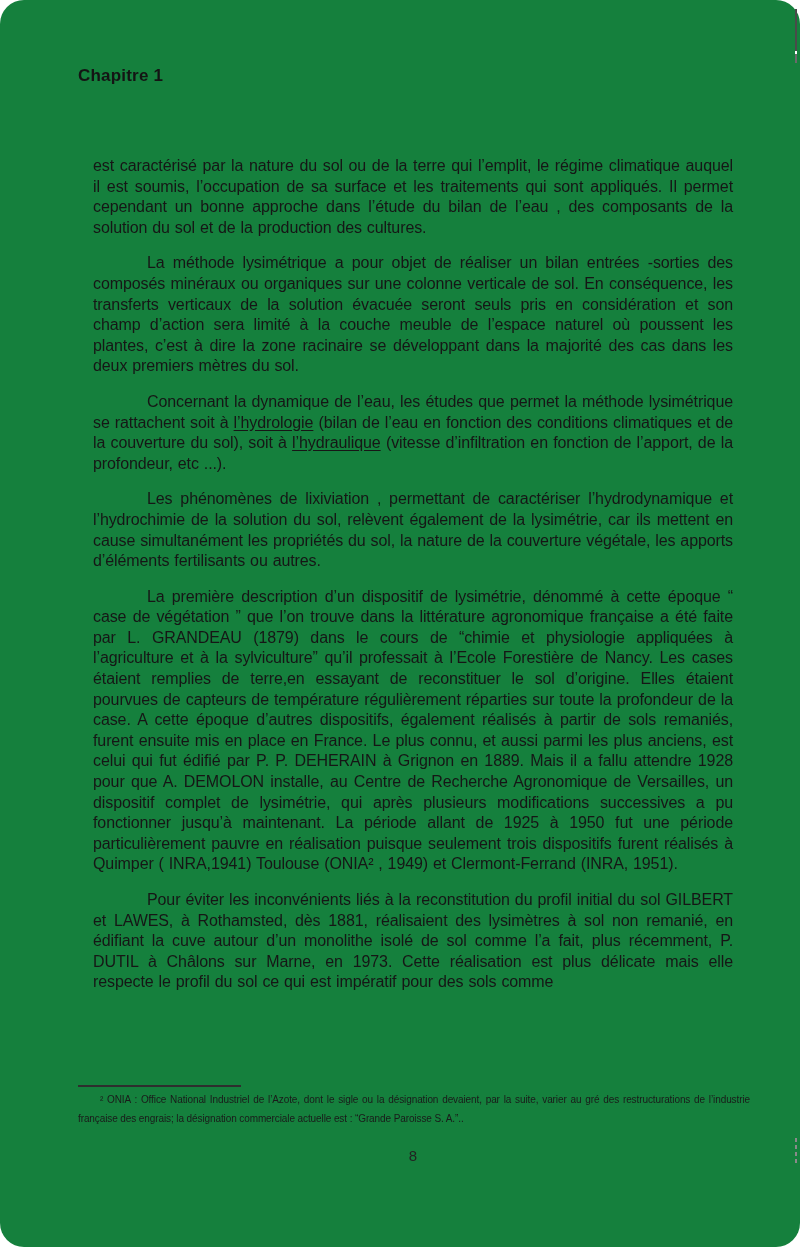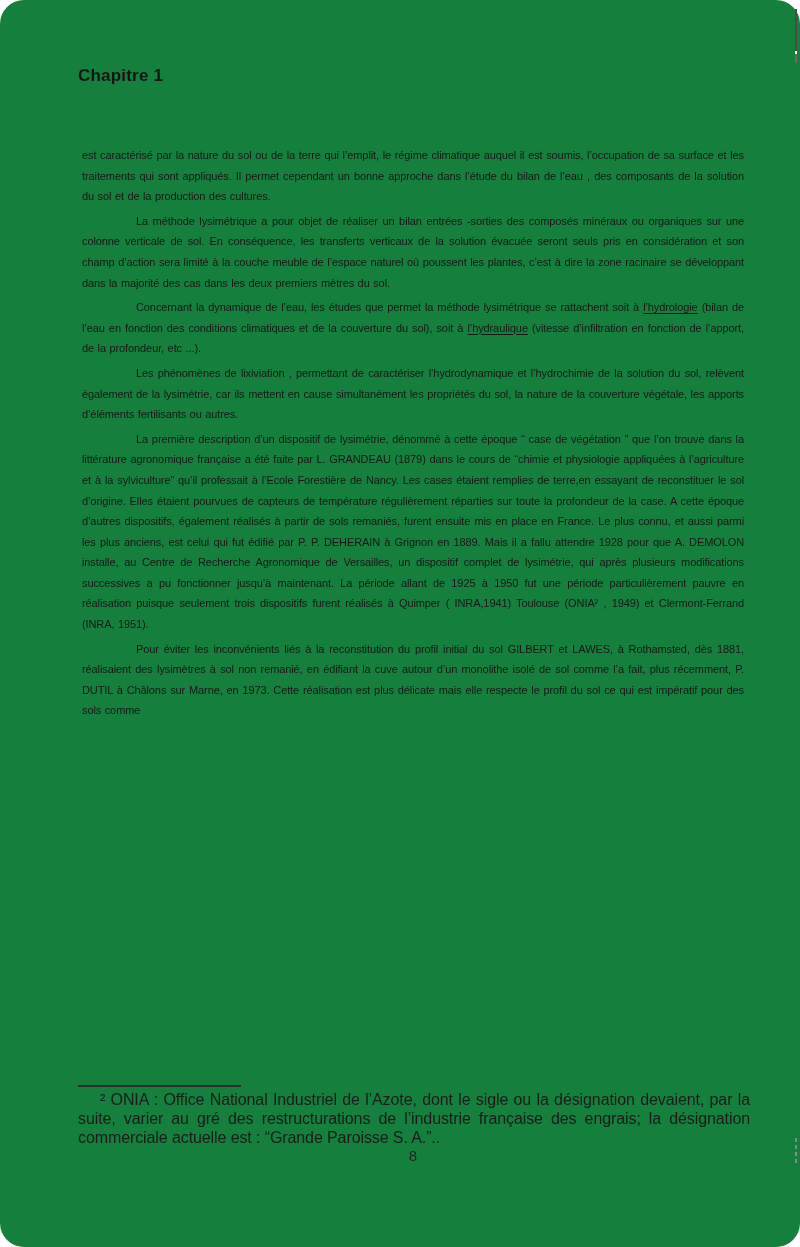--- a/index.html
+++ b/index.html
@@ -18,22 +18,22 @@
   }
   .chapter-header {
     position:absolute; left:78px; top:66px;
     font-size:17px; font-weight:600; letter-spacing:0.2px;
     color:#141414;
   }
   .text-column {
     position:absolute; left:78px; top:141px; width:670px;
   }
   p.para {
-    margin:4px;
-    font-size:11px;
+    margin:15px;
+    font-size:16px;
     line-height:20.6px;
     text-align:justify;
     letter-spacing:-0.1px;
     word-spacing:0.6px;
     color:#161616;
   }
   p.para.indent { text-indent:54px; }
   .u { text-decoration:underline; text-underline-offset:2px; }
   .section-heading {
     font-size:16.5px; font-weight:bold; letter-spacing:0.2px;
@@ -42,21 +42,21 @@
   .footnote {
     position:absolute; left:78px; top:1085px; width:672px;
   }
   .footnote-rule {
     width:163px; height:0;
     border-top:2px solid #2e2e2e;
     margin-bottom:3px;
   }
   .footnote-text {
     margin:0;
-    font-size:16px; line-height:19px;
+    font-size:10px; line-height:19px;
     text-align:justify; text-indent:22px;
     letter-spacing:-0.1px;
     color:#1a1a1a;
   }
   .page-number {
     position:absolute; left:78px; top:1147px; width:670px;
     text-align:center; font-size:15px; color:#222;
   }
   .artifact-top-right {
     position:absolute; left:795px; top:9px;

